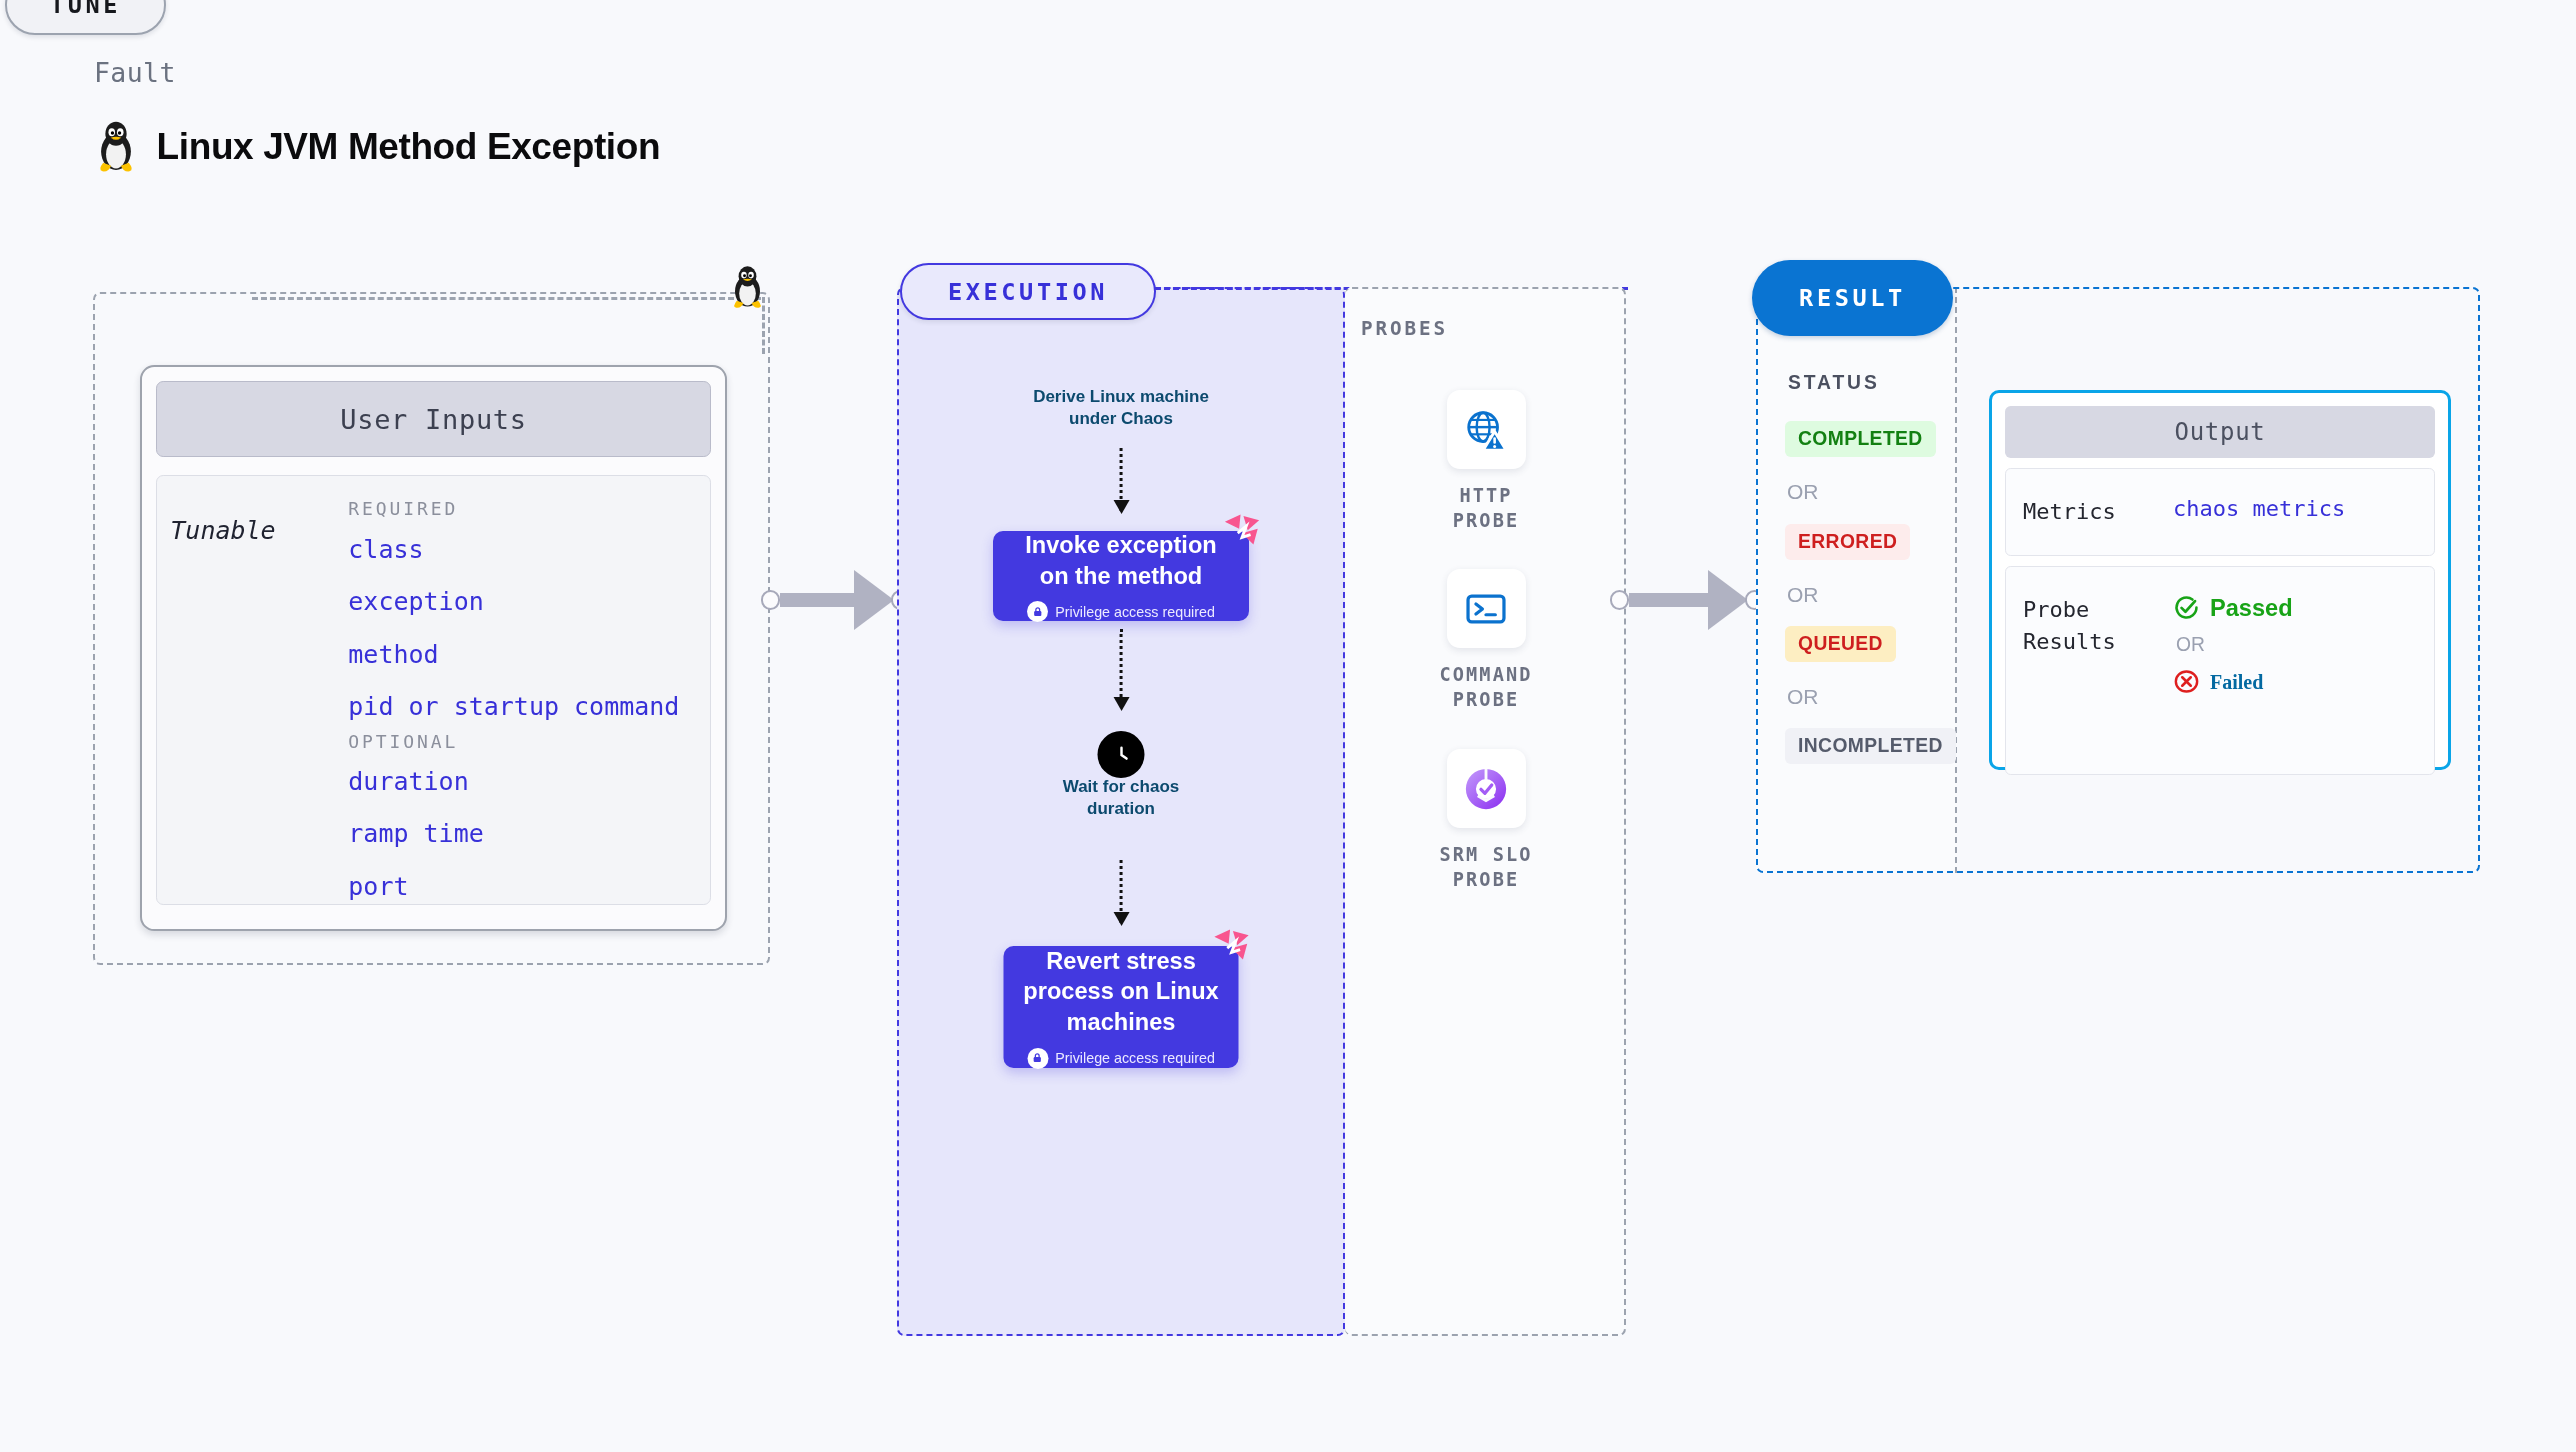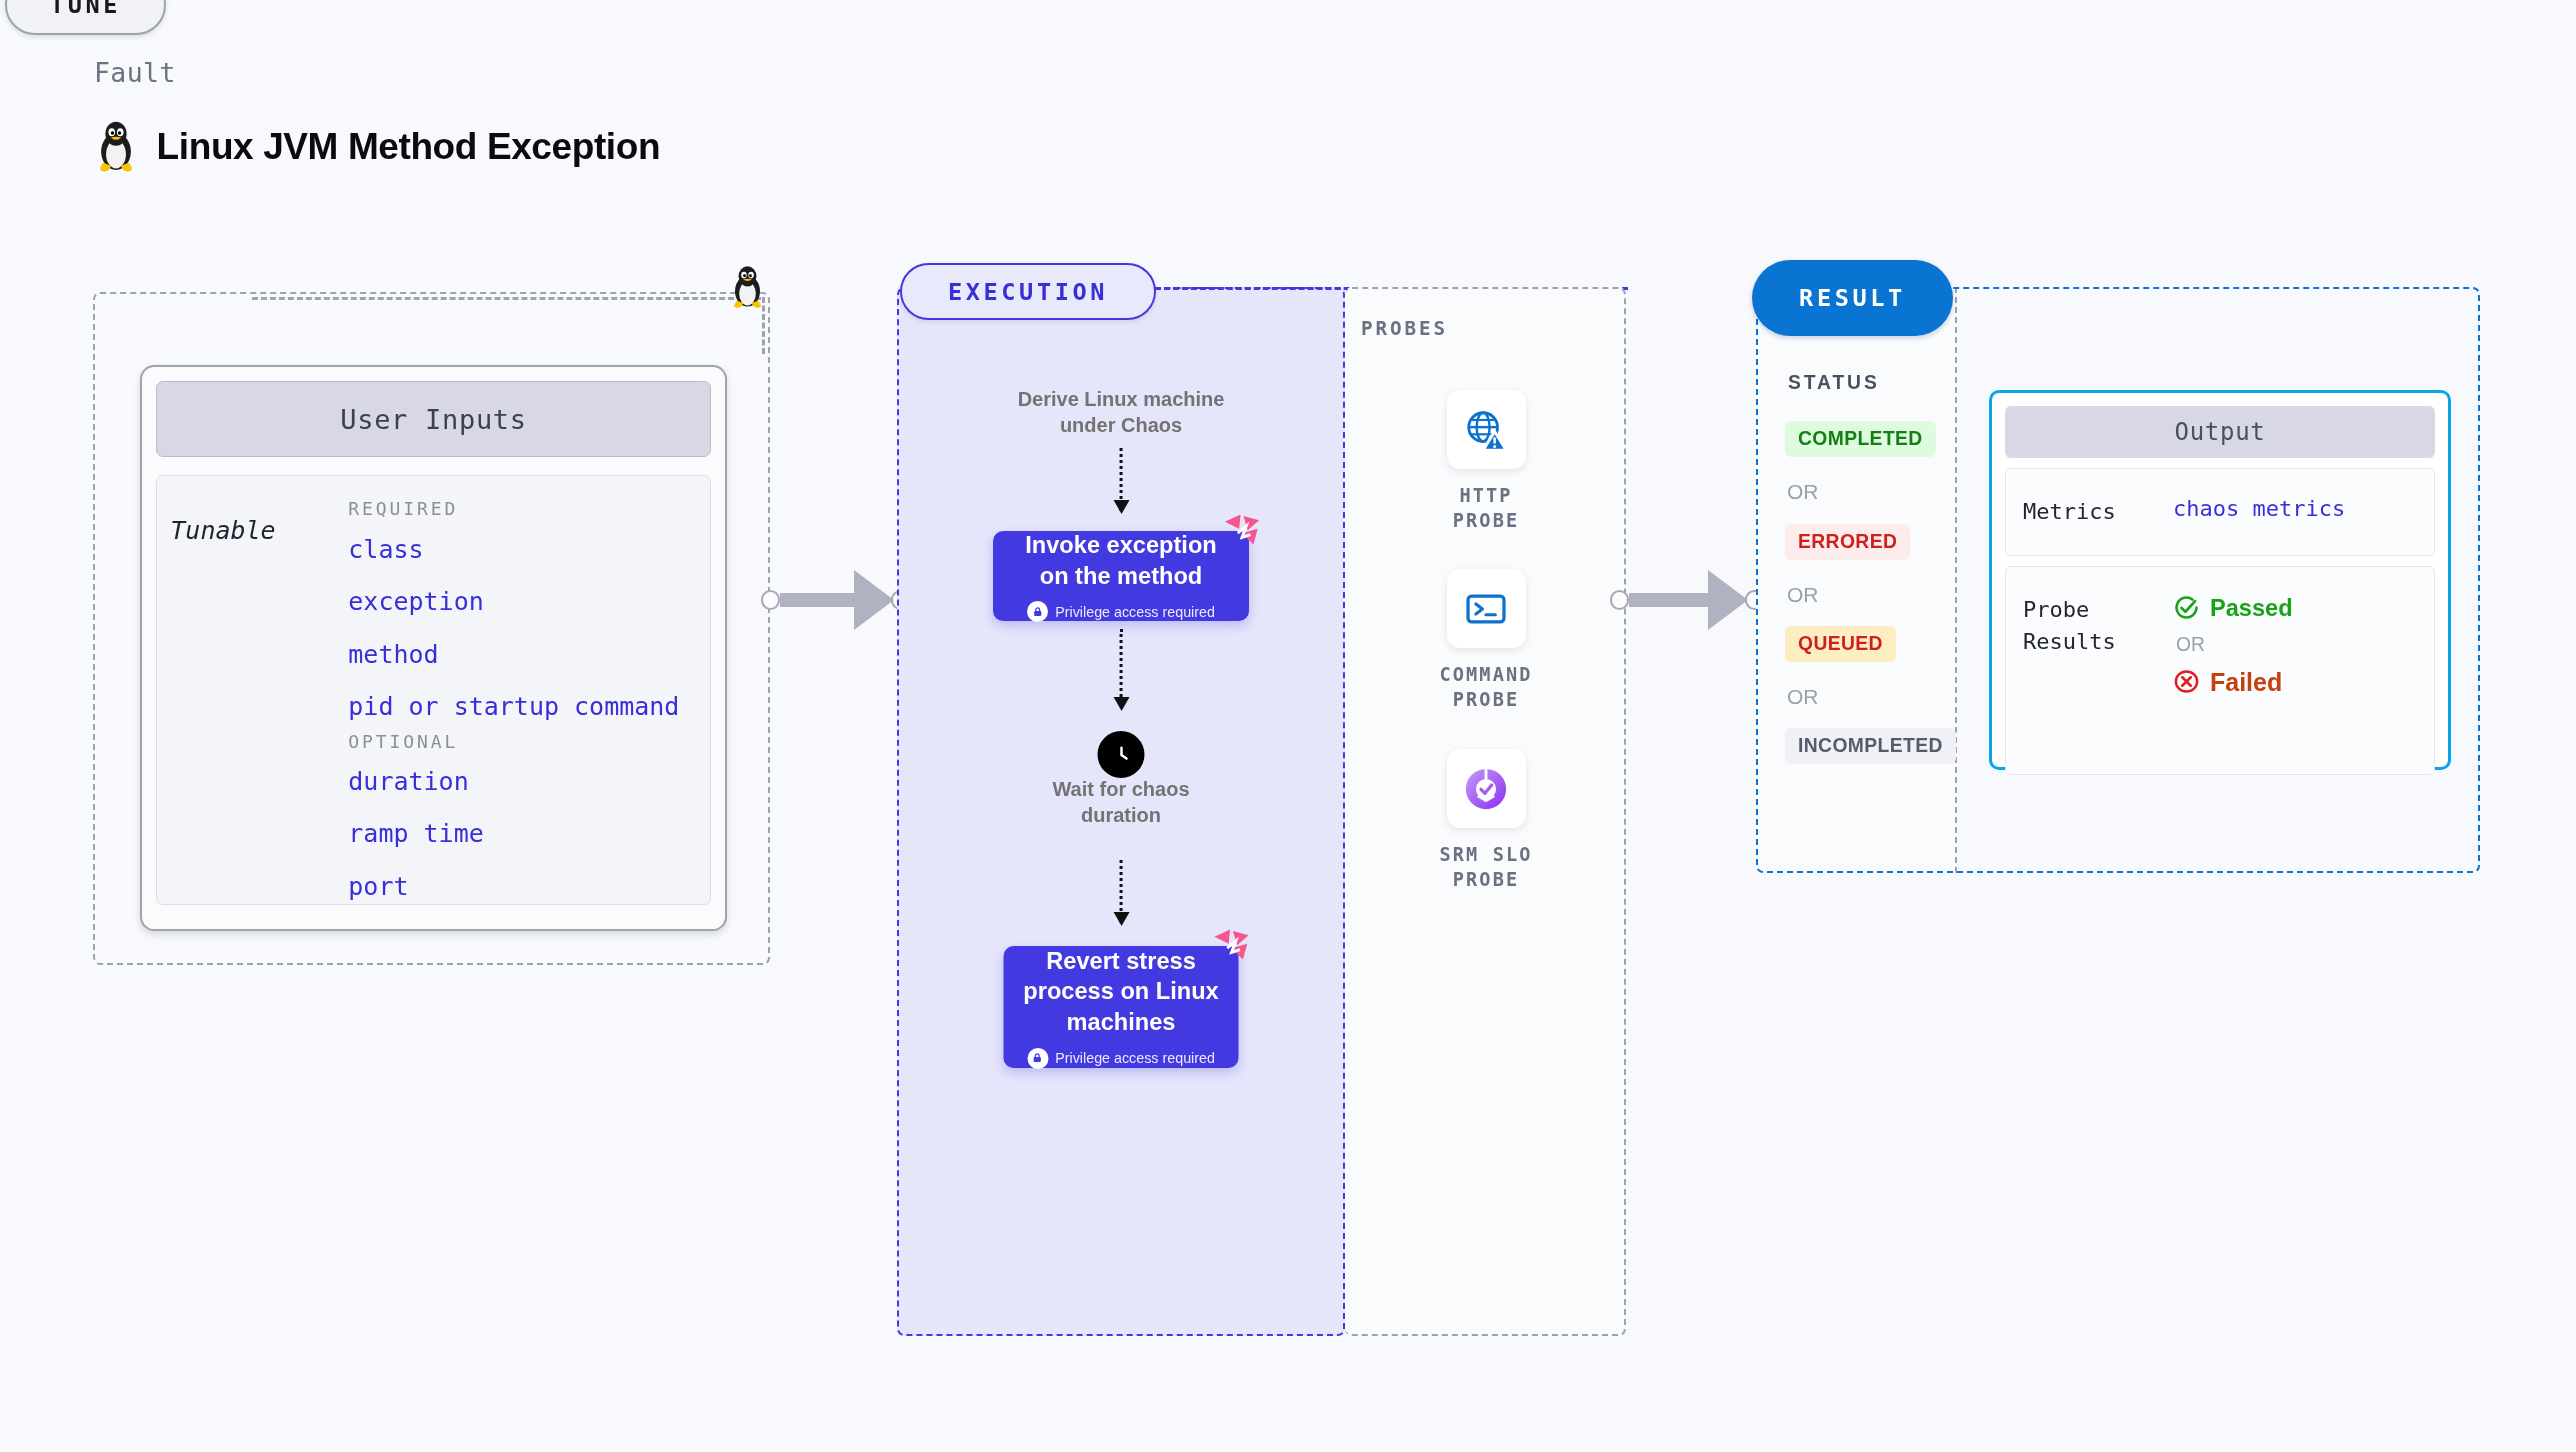--- a/index.html
+++ b/index.html
@@ -122,21 +122,21 @@
     background: #e9e9fc; border: 2.9px solid #4339e0; color: #3730d8;
     font-size: 23.6px; box-shadow: 0 2.1px 5px rgba(20,25,50,.10);
   }
   .exec-dashline {
     position: absolute; left: 1155px; top: 287px; width: 473px; height: 0;
     border-top: 3.6px dashed #4339e0;
   }
 
   .exec-step-text {
     position: absolute; width: 100%; text-align: center;
-    font-size: 20px; font-weight: bold; color: #737373; line-height: 1.32;
+    font-size: 17px; font-weight: bold; color: #0c4a6e; line-height: 1.32;
   }
   .dotted-arrow {
     position: absolute; left: 50%; transform: translateX(-50%);
     width: 2.9px;
   }
   .dotted-arrow .line {
     width: 0; height: 100%; border-left: 3.6px dotted #111;
   }
   .dotted-arrow .tip {
     position: absolute; bottom: -2.9px; left: -6.4px;
@@ -242,21 +242,21 @@
     font-family: "DejaVu Sans Mono", monospace;
     font-size: 22px; color: #24262f; width: 150px; line-height: 1.45;
   }
   .out-val-metrics {
     font-family: "DejaVu Sans Mono", monospace;
     font-size: 22px; color: #3730d8;
   }
   .out-row.tall { height: 209px; }
   .pr-line { display: flex; align-items: center; gap: 10px; }
   .pr-passed { font-size: 23.6px; font-weight: bold; color: #18a317; }
-  .pr-failed { font-size: 25px; font-weight: bold; color: #c2410c; }
+  .pr-failed { font-size: 20px; font-weight: bold; color: #0369a1; font-family: Liberation Serif, serif; }
   .pr-or { font-size: 19.3px; color: #9aa0b0; margin: 11.5px 0 11.5px 2.9px; }
 </style>
 </head>
 <body>
 
 <div id="stage">
 
   <div class="fault-label">Fault</div>
   <div class="title-row">
     <span>

